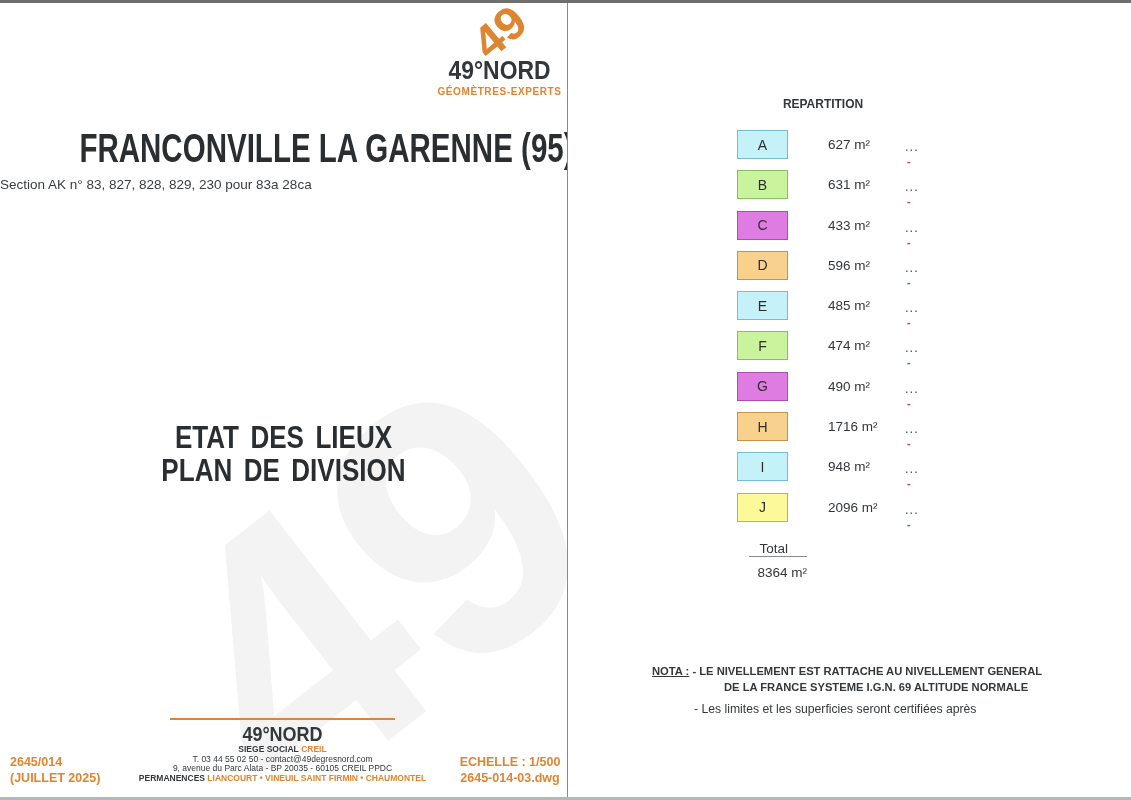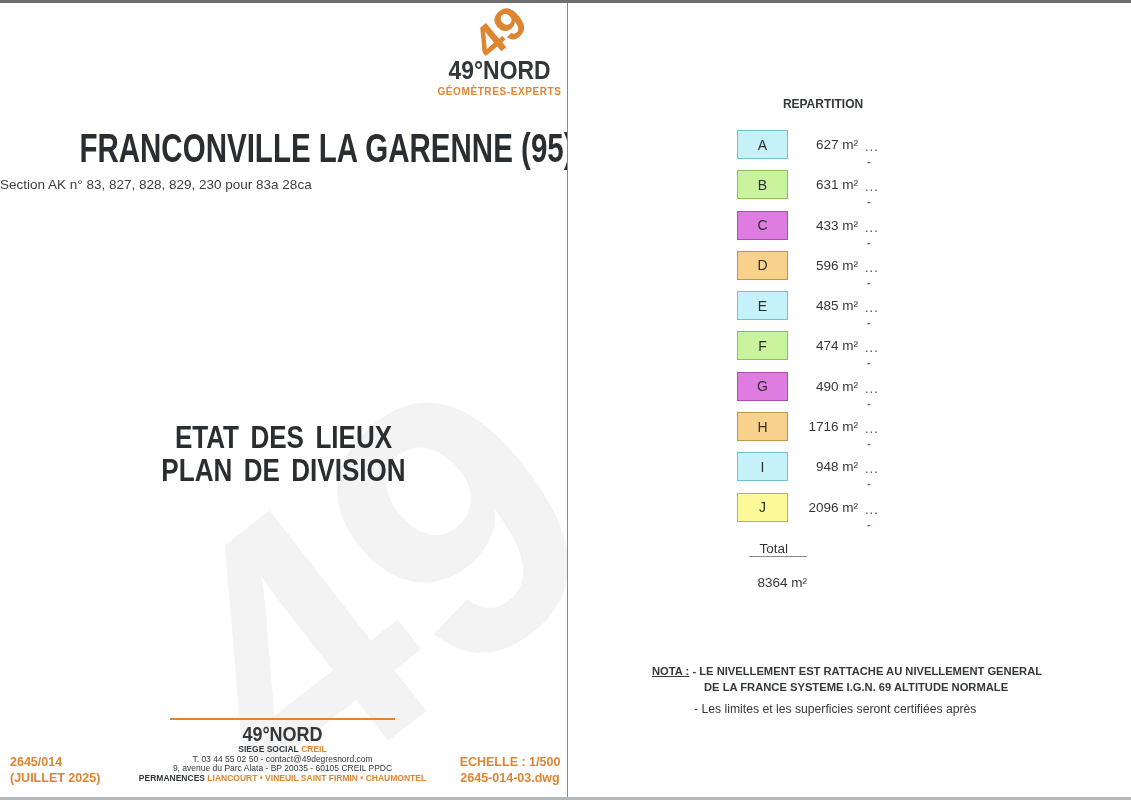--- a/index.html
+++ b/index.html
@@ -44,34 +44,34 @@
     font-size:31px;font-weight:bold;color:#2b2e30;line-height:33px;
     transform:scaleX(0.84);transform-origin:center;word-spacing:5px;white-space:nowrap;}
 
   
   .rep-title{position:absolute;left:180px;top:93px;width:150px;text-align:center;
     font-size:13px;font-weight:bold;color:#33373a;transform:scaleX(0.92);transform-origin:center;}
   .rep-table{position:absolute;left:169px;top:127px;}
   .rep-row{display:flex;align-items:flex-start;height:29px;margin-bottom:11.3px;}
   .rep-box{width:49px;height:27px;border:1px solid #888;display:flex;align-items:center;justify-content:center;}
   .rep-letter{font-size:14px;color:#2b2e30;}
-  .rep-area{width:70px;text-align:right;font-size:13.5px;color:#33373a;line-height:29px;white-space:nowrap;}
+  .rep-area{width:70px;font-size:13.5px;color:#33373a;line-height:29px;white-space:nowrap;padding-left:40px;}
   .rep-marks{width:26px;margin-left:7px;display:flex;flex-direction:column;align-items:flex-start;}
   .rep-dots{font-size:13px;color:#4a4a4a;line-height:1;margin-top:10px;letter-spacing:1px;}
   .rep-dash{font-size:11px;font-weight:bold;color:#b5413c;line-height:1;margin-top:3px;margin-left:2px;}
   .rep-total{display:flex;margin-top:12px;flex-direction:column;}
   .total-label{width:51px;text-align:right;font-size:13.5px;color:#33373a;padding-top:7px;}
   .total-value{margin-left:12px;width:58px;text-align:right;font-size:13.5px;color:#33373a;
-    border-top:1px solid #8a8a8a;padding-top:18px;white-space:nowrap;}
+    border-top:1px solid #8a8a8a;padding-top:8px;white-space:nowrap;}
 
   
   .nota{position:absolute;left:84px;top:662px;width:400px;font-size:11.2px;color:#34383a;}
   .nota-l1{white-space:nowrap;font-weight:bold;}
   .nota-label{text-decoration:underline;font-weight:bold;}
-  .nota-l2{margin-left:52px;margin-top:4px;white-space:nowrap;font-weight:bold;}
+  .nota-l2{margin-left:72px;margin-top:4px;white-space:nowrap;font-weight:bold;}
   .nota-l3{margin-left:42px;margin-top:9px;font-size:12.2px;white-space:nowrap;}
   .nota-l4{margin-left:42px;margin-top:4px;font-size:12.2px;white-space:nowrap;}
 
   
   .footer-center{position:absolute;left:120px;top:715px;width:325px;text-align:center;}
   .footer-rule{width:225px;height:2px;background:#dd8531;margin:0 auto 3px auto;}
   .footer-logo{font-size:20px;font-weight:bold;color:#33373a;transform:scaleX(0.9);transform-origin:center;line-height:1.1;}
   .footer-small{font-size:8.5px;color:#33373a;line-height:9.5px;white-space:nowrap;}
   .footer-small b{font-weight:bold;}
   .orange{color:#dd8531;}

